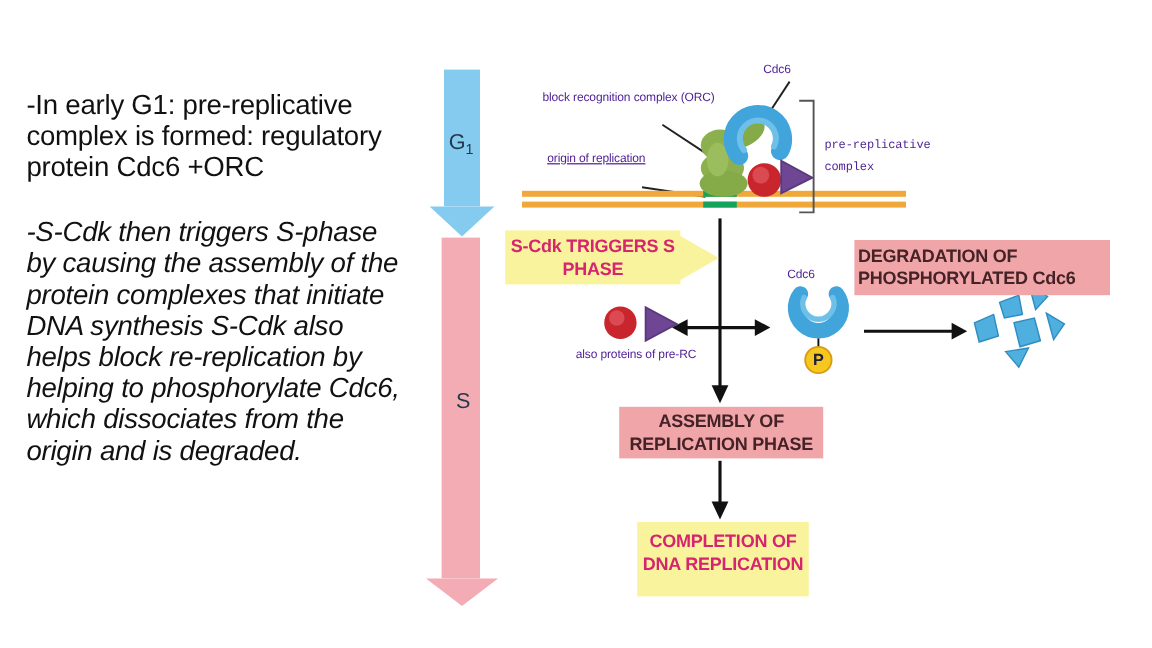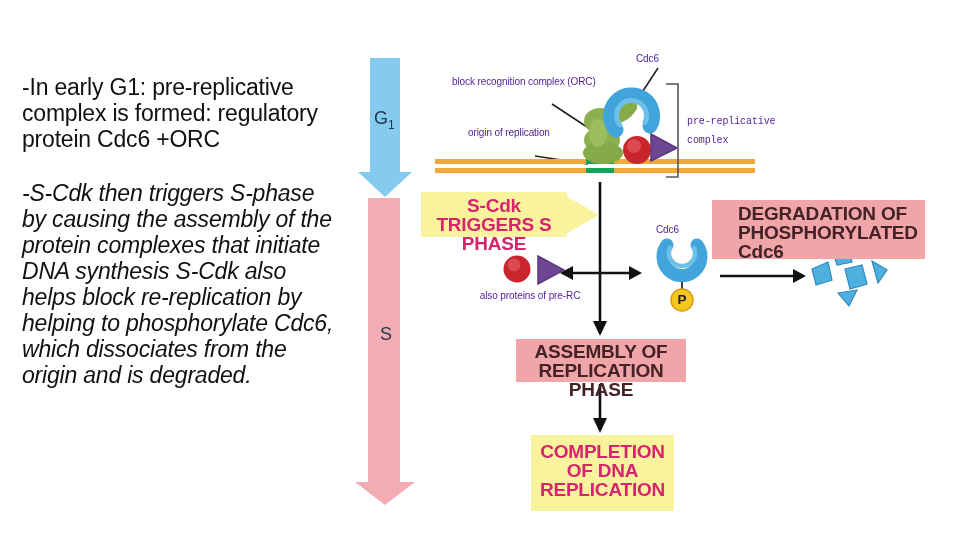--- a/index.html
+++ b/index.html
@@ -23,32 +23,32 @@
     border-top:25px solid #85cbf0;}
   .s-body{left:368px;top:198px;width:32px;height:284px;background:#f4acb4;}
   .s-head{left:355px;top:482px;width:0;height:0;
     border-left:30px solid transparent;border-right:30px solid transparent;
     border-top:23px solid #f4acb4;}
   .phase-label{color:#23384c;font-size:18px;}
   .phase-label sub{font-size:12px;}
   
   .dlabel{color:#4c1d95;font-size:10px;line-height:19px;letter-spacing:-0.1px;}
   
-  .fbox{font-weight:bold;font-size:19px;line-height:19px;letter-spacing:-0.2px;}
+  .fbox{font-weight:bold;font-size:15px;line-height:19px;letter-spacing:-0.2px;}
   .yellow-box{background:#faf39e;color:#d6246e;text-align:center;}
   .pink-box{background:#f0a5a9;color:#452226;}
   .trigger-box{left:421px;top:192px;width:146px;height:45px;padding-top:4px;box-sizing:border-box;}
   .trigger-head{left:566px;top:196px;width:0;height:0;
     border-top:19px solid transparent;border-bottom:19px solid transparent;
     border-left:33px solid #faf39e;}
-  .degradation-box{left:712px;top:200px;width:213px;height:59px;
-    padding:4px 0 0 26px;box-sizing:border-box;text-align:left;}
+  .degradation-box{left:712px;top:200px;width:213px;height:46px;
+    padding:4px 0 0 3px;box-sizing:border-box;text-align:left;}
   .assembly-box{left:516px;top:339px;width:170px;height:43px;
     padding-top:3px;box-sizing:border-box;text-align:center;}
-  .completion-box{left:531px;top:435px;width:143px;height:76px;
+  .completion-box{left:531px;top:435px;width:143px;height:62px;
     padding-top:7px;box-sizing:border-box;}
   .p-label{left:675px;top:292px;width:14px;text-align:center;
     font-weight:bold;font-size:13.5px;color:#20203a;}
   svg{position:absolute;left:0;top:0;}
 </style>
 </head>
 <body>
 
 <div class="abs note" style="top:74px;">-In early G1: pre-replicative complex  is formed: regulatory protein Cdc6 +ORC</div>
 <div class="abs note" style="top:180px;font-style:italic;">-S-Cdk then triggers  S-phase by causing the assembly of the protein complexes that initiate DNA synthesis S-Cdk also helps block re-replication by helping to phosphorylate Cdc6, which dissociates from the origin and is degraded.</div>
@@ -128,21 +128,21 @@
     <polygon points="858,239 873,247 863,258"></polygon>
     <polygon points="812,269 828,262 832,280 816,285"></polygon>
     <polygon points="845,269 862,265 867,284 850,289"></polygon>
     <polygon points="872,261 887,270 878,283"></polygon>
     <polygon points="838,293 857,290 849,306"></polygon>
   </g>
 </svg>
 
 <div class="abs dlabel" style="left:636px;top:49px;">Cdc6</div>
 <div class="abs dlabel" style="left:452px;top:72px;width:158px;">block recognition complex (ORC)</div>
-<div class="abs dlabel" style="left:468px;top:123px;width:100px;">origin of replication</div>
+<div class="abs dlabel" style="left:456px;top:123px;width:100px;text-decoration:underline;">origin of replication</div>
 <div class="abs dlabel" style="left:687px;top:112px;width:122px;font-family:Liberation Mono, monospace;">pre-replicative complex</div>
 
 <div class="abs fbox yellow-box trigger-box">S-Cdk TRIGGERS S PHASE</div>
 <div class="abs trigger-head"></div>
 
 <div class="abs dlabel" style="left:462px;top:286px;width:136px;text-align:center;">also proteins of pre-RC</div>
 <div class="abs dlabel" style="left:656px;top:220px;">Cdc6</div>
 <div class="abs p-label">P</div>
 
 <div class="abs fbox pink-box degradation-box">DEGRADATION OF PHOSPHORYLATED Cdc6</div>

